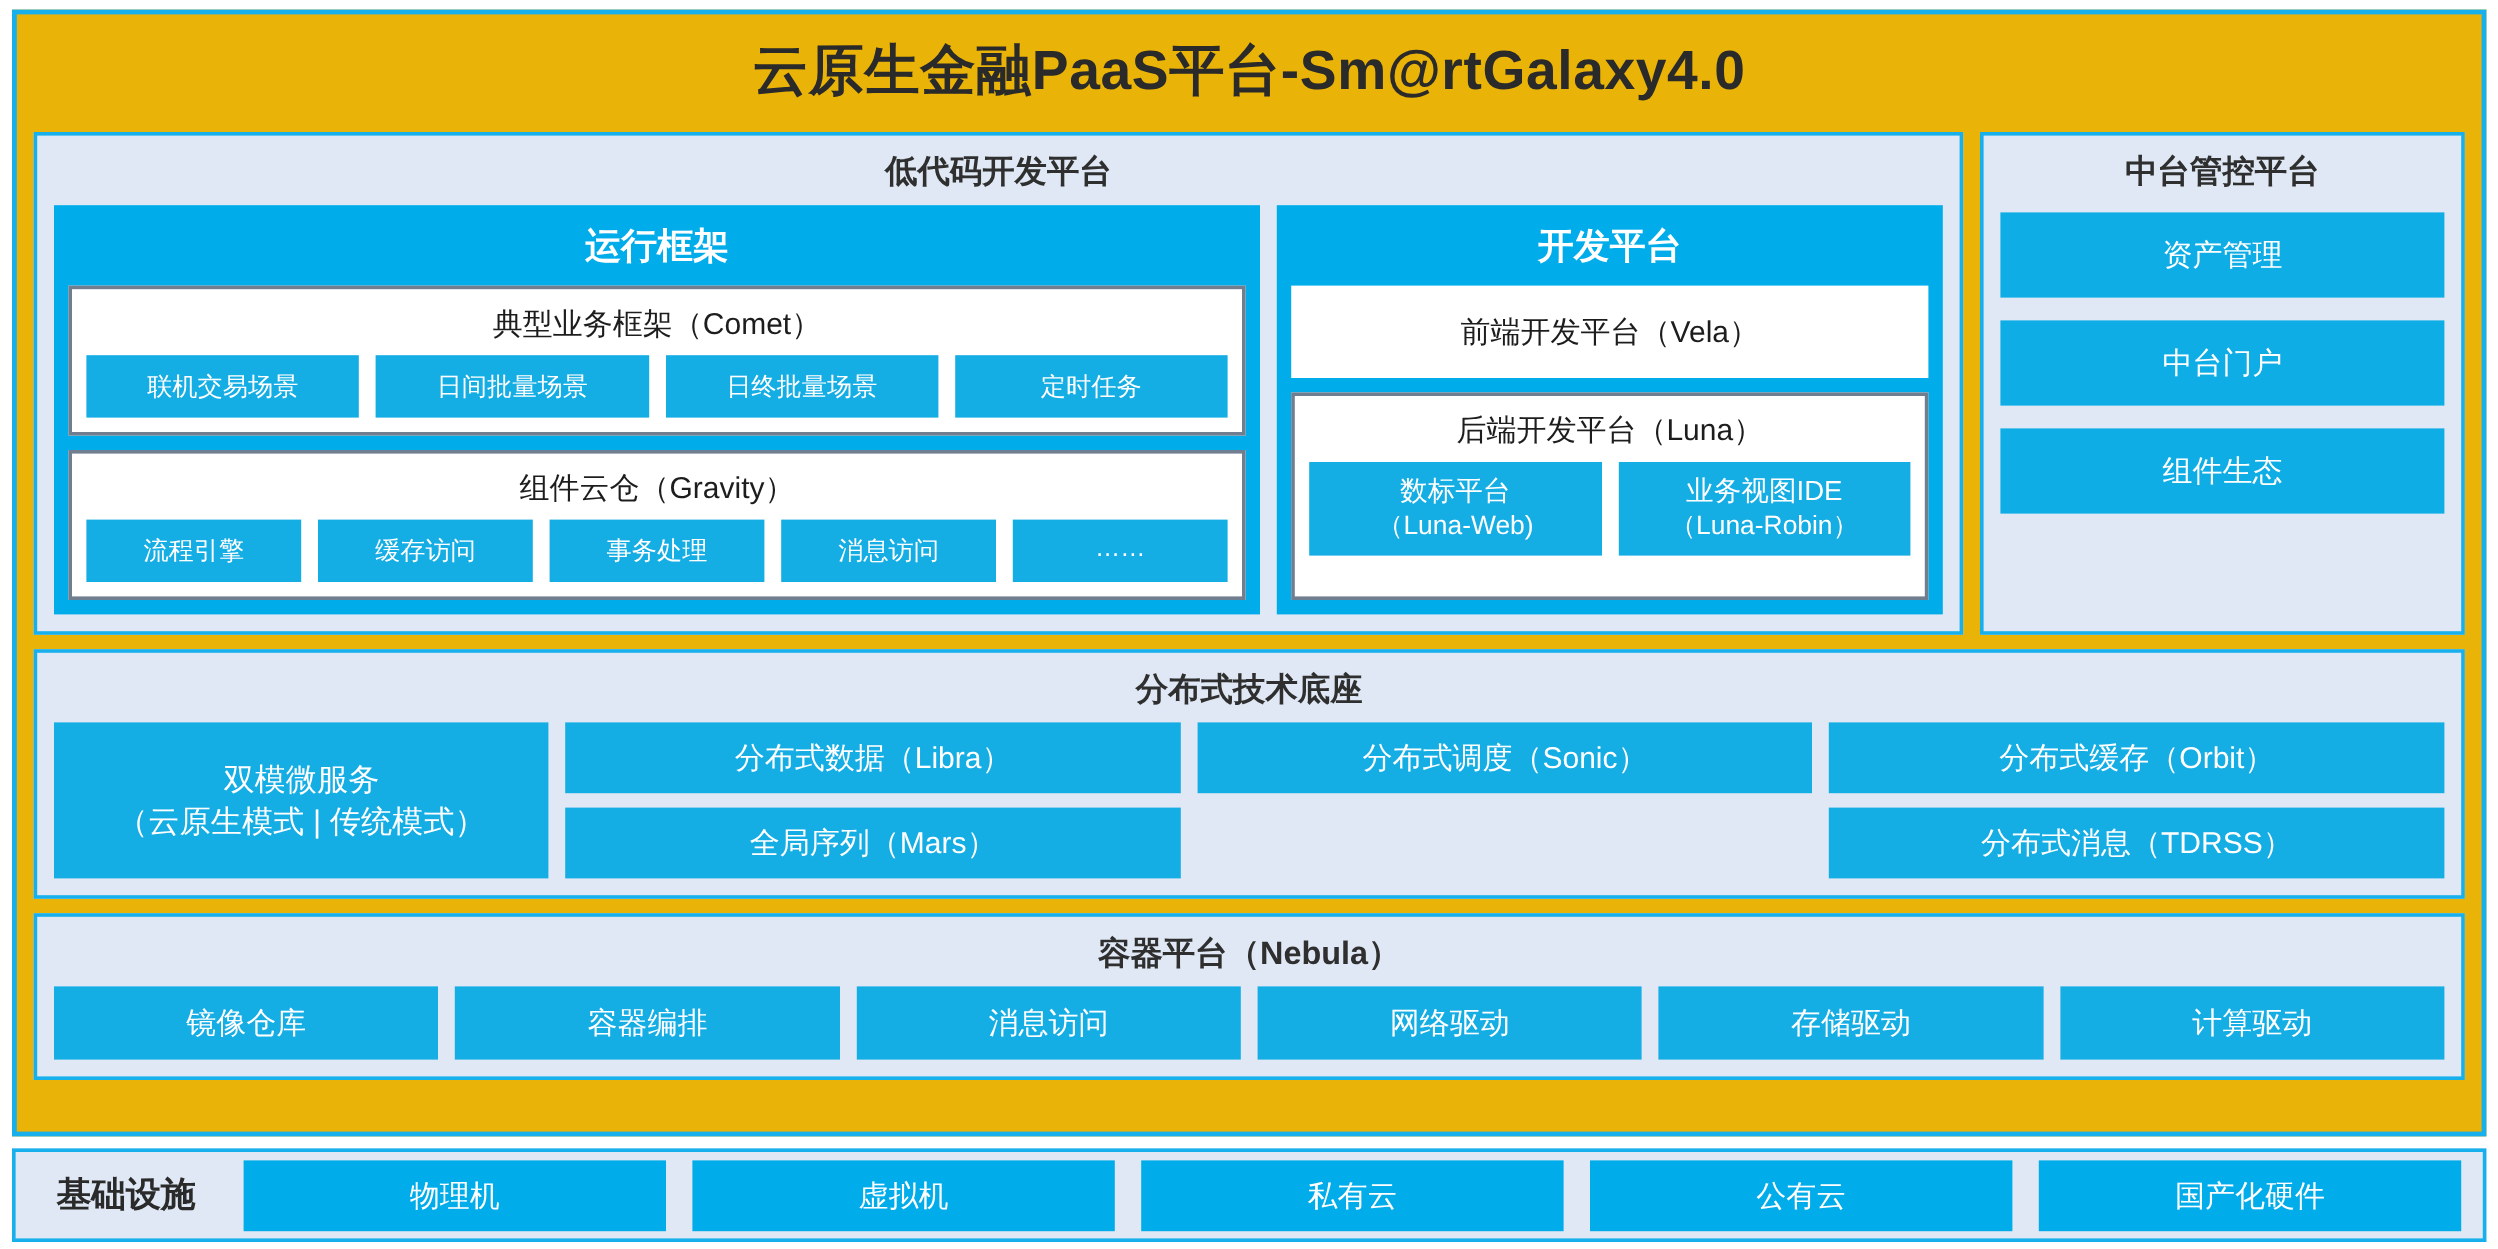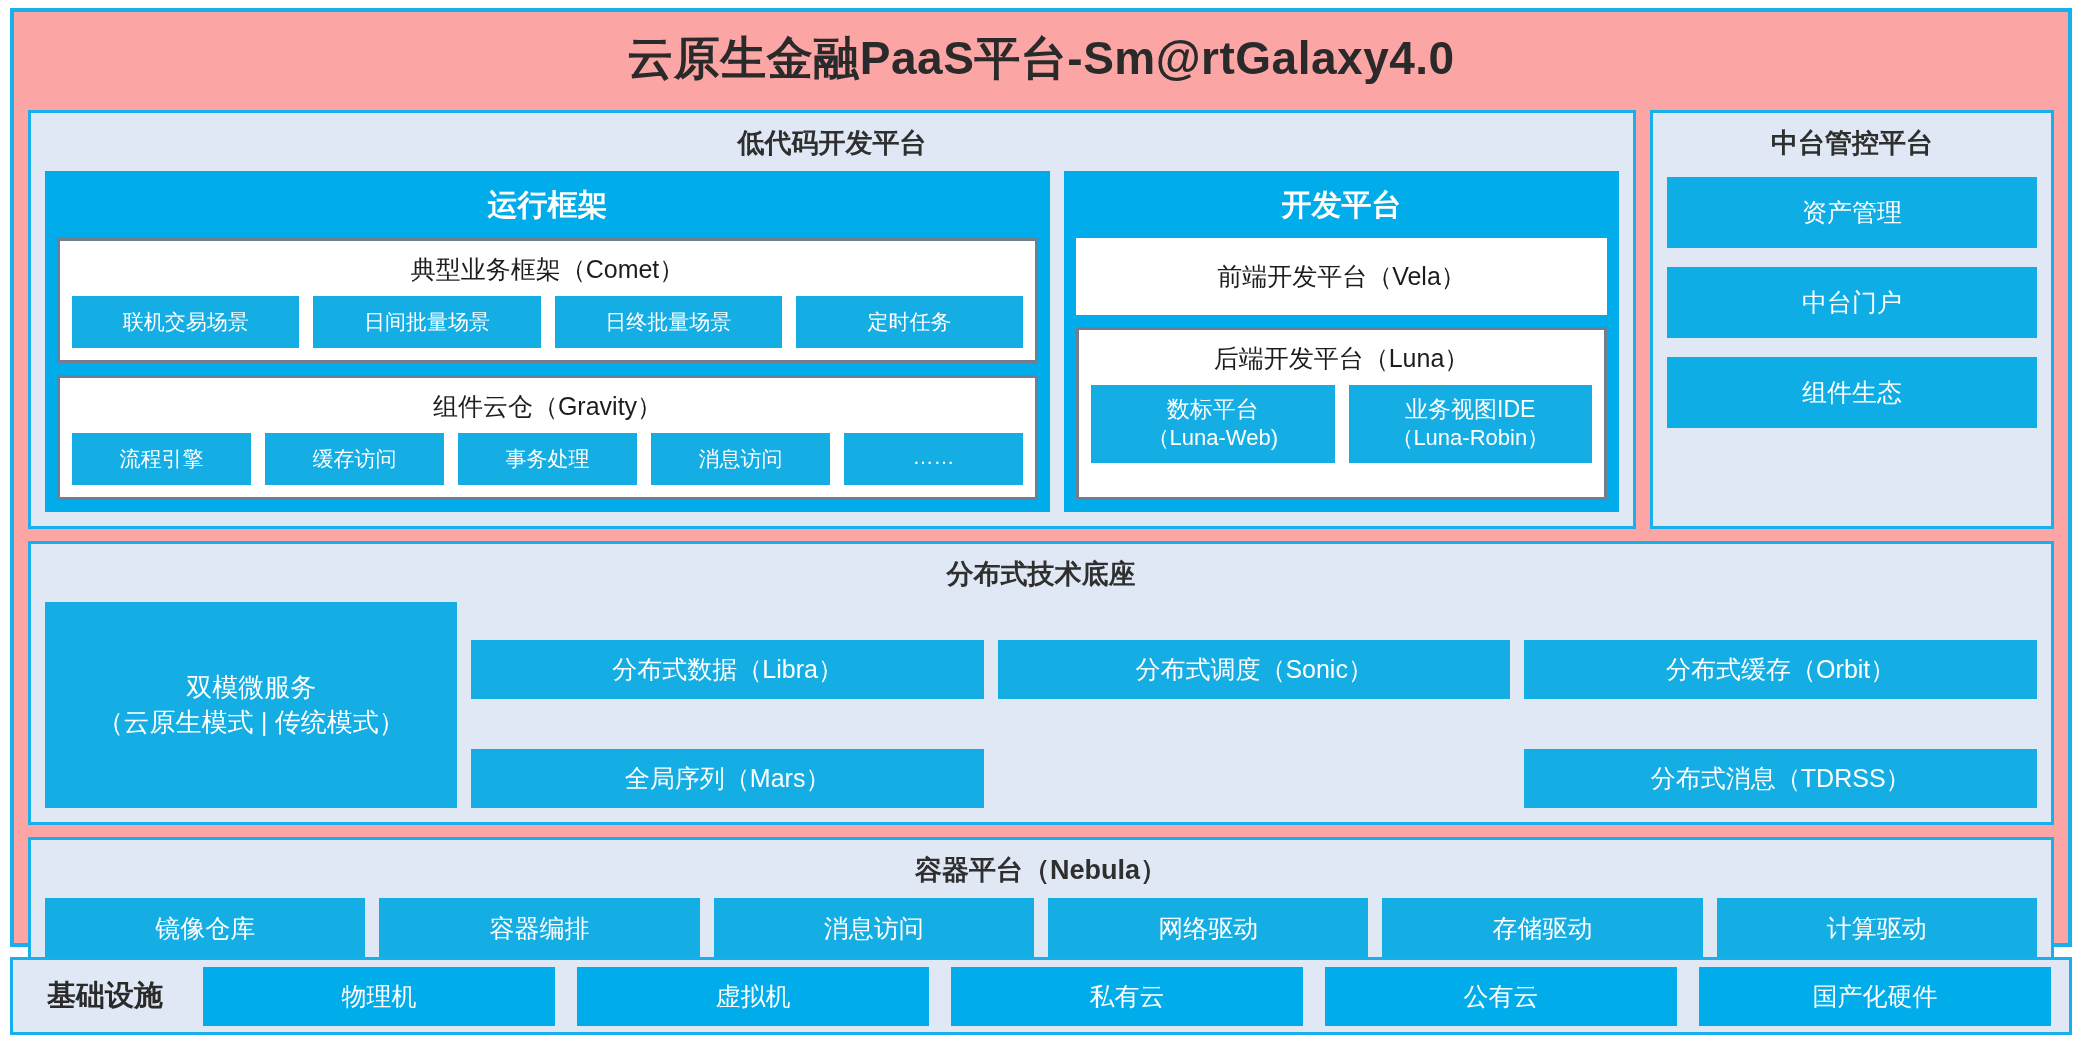--- a/index.html
+++ b/index.html
@@ -19,21 +19,21 @@
     padding: 8px 10px 6px 10px;
     display: flex;
     flex-direction: column;
     gap: 10px;
   }
 
   
   .main-frame {
     flex: 1 1 auto;
     border: 4px solid #17b0ed;
-    background: #fca5a5;
+    background: #eab308;
     display: flex;
     flex-direction: column;
     min-height: 0;
   }
 
   .suite-title {
     text-align: center;
     font-size: 46px;
     font-weight: 700;
     color: #2a2a2a;
@@ -187,21 +187,20 @@
     flex-direction: column;
     gap: 12px;
   }
   .dist-chip {
     background: #14ade4;
     color: #ffffff;
     text-align: center;
     font-size: 25px;
     padding: 13px 6px;
     white-space: nowrap;
-    margin-top: 38px;
   }
 
   
   .container-plat { flex: 0 0 auto; }
   .container-plat .panel-inner { gap: 14px; }
   .cp-chip {
     flex: 1 1 0;
     background: #14ade4;
     color: #ffffff;
     text-align: center;

